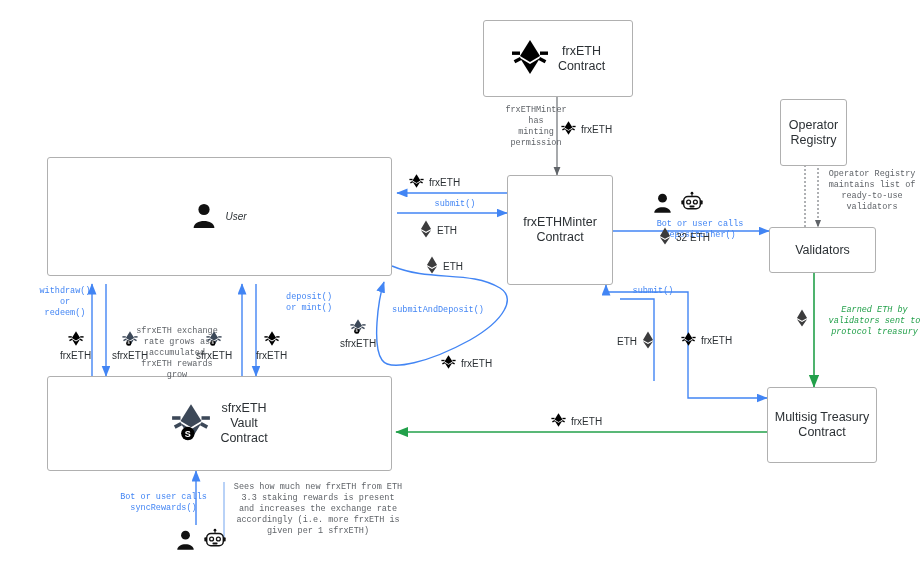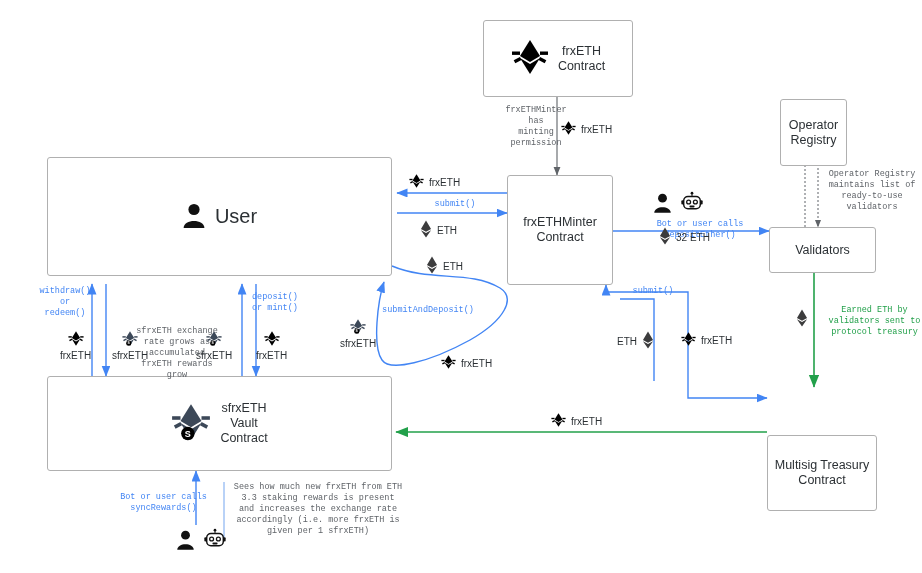--- a/index.html
+++ b/index.html
@@ -7,21 +7,21 @@
        font-family:"Liberation Sans","DejaVu Sans",sans-serif;}
   #canvas{position:absolute;left:0;top:0;width:922px;height:573px;}
   svg.layer{position:absolute;left:0;top:0;width:922px;height:573px;pointer-events:none;}
   .node{position:absolute;border:1px solid #b0b0b0;border-radius:3px;background:#ffffff;
         box-sizing:border-box;display:flex;align-items:center;justify-content:center;}
   .node .inner{display:flex;align-items:center;gap:9px;}
   .node .label{color:#2b3034;font-size:12.5px;line-height:15px;text-align:center;white-space:pre-line;}
   .lbl{position:absolute;font-family:"Liberation Mono","DejaVu Sans Mono",monospace;
        font-size:8.5px;line-height:11px;text-align:center;white-space:pre-line;}
   .lbl.blue{color:#4285f4;}
-  .lbl.green{color:#22a04a;}
+  .lbl.green{color:#22a04a;font-style:italic;}
   .lbl.gray{color:#5f6368;}
   .tok{position:absolute;display:flex;align-items:center;gap:5px;
        font-family:"Liberation Sans","DejaVu Sans",sans-serif;font-size:10px;color:#2b3034;
        white-space:nowrap;}
   .tok.rev{flex-direction:row-reverse;}
   .ic{display:block;}
   .actors{position:absolute;display:flex;align-items:center;gap:9px;}
 </style>
 </head>
 <body>
@@ -99,21 +99,21 @@
   </div>
 
   <div class="node" style="left:47px;top:157px;width:345px;height:119px;">
     <div class="inner">
       <span class="ic">
         <svg width="24" height="26" viewBox="0 0 24 26">
           <circle cx="12" cy="7.5" r="5.6" fill="#111"></circle>
           <path d="M1.6 26 C1.6 16.5 22.4 16.5 22.4 26 Z" fill="#111"></path>
         </svg>
       </span>
-      <span class="label" style="font-size:20px;">User</span>
+      <span class="label" style="font-size:10px;font-style:italic;">User</span>
     </div>
   </div>
 
   <div class="node" style="left:507px;top:175px;width:106px;height:110px;">
     <span class="label">frxETHMinter
 Contract</span>
   </div>
 
   <div class="node" style="left:769px;top:227px;width:107px;height:46px;">
     <span class="label">Validators</span>
@@ -132,39 +132,39 @@
           <circle cx="16" cy="31" r="6.4" fill="#000"></circle>
           <text x="16" y="34.3" font-size="8.6" fill="#fff" text-anchor="middle" font-family="Liberation Sans, sans-serif" font-weight="bold">S</text>
         </svg>
       </span>
       <span class="label">sfrxETH
 Vault
 Contract</span>
     </div>
   </div>
 
-  <div class="node" style="left:767px;top:387px;width:110px;height:76px;margin-top:48px;">
+  <div class="node" style="left:767px;top:387px;width:110px;height:76px;">
     <span class="label">Multisig Treasury
 Contract</span>
   </div>
 
   <div class="lbl gray" style="left:481px;top:105px;width:110px;">frxETHMinter
 has
 minting
 permission</div>
 
   <div class="lbl blue" style="left:405px;top:199px;width:100px;">submit()</div>
 
-  <div class="lbl blue" style="left:368px;top:305px;width:120px;">submitAndDeposit()</div>
+  <div class="lbl blue" style="left:378px;top:305px;width:120px;">submitAndDeposit()</div>
 
   <div class="lbl blue" style="left:34px;top:286px;width:62px;">withdraw()
 or
 redeem()</div>
 
-  <div class="lbl blue" style="left:252px;top:292px;width:80px;text-align:left;">deposit()
+  <div class="lbl blue" style="left:252px;top:292px;width:80px;text-align:right;">deposit()
 or mint()</div>
 
   <div class="lbl gray" style="left:117px;top:282px;width:120px;margin-top:44px;">sfrxETH exchange
 rate grows as
 accumulated
 frxETH rewards
 grow</div>
 
   <div class="lbl blue" style="left:630px;top:219px;width:140px;">Bot or user calls
 depositEther()</div>

